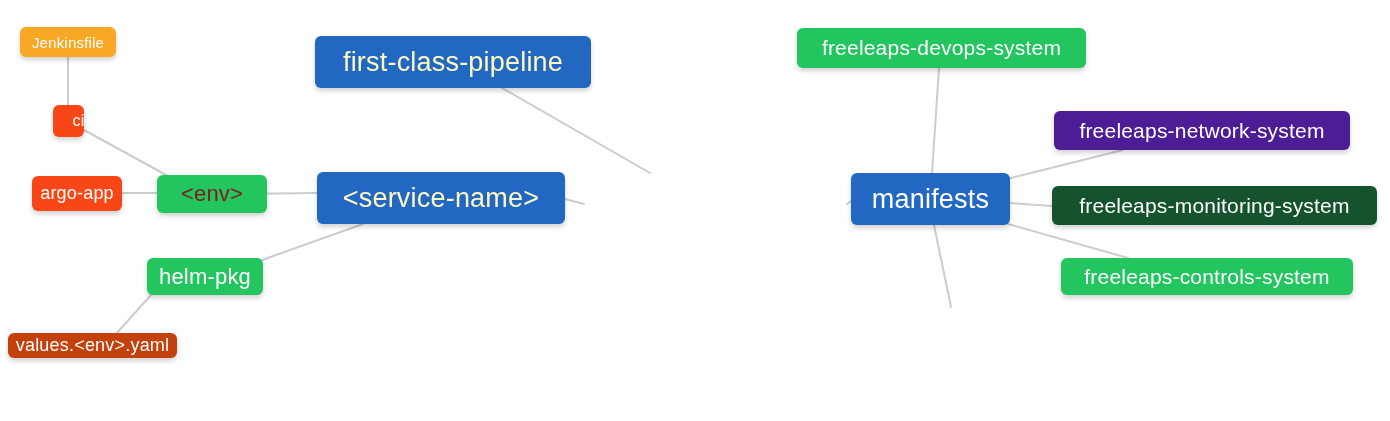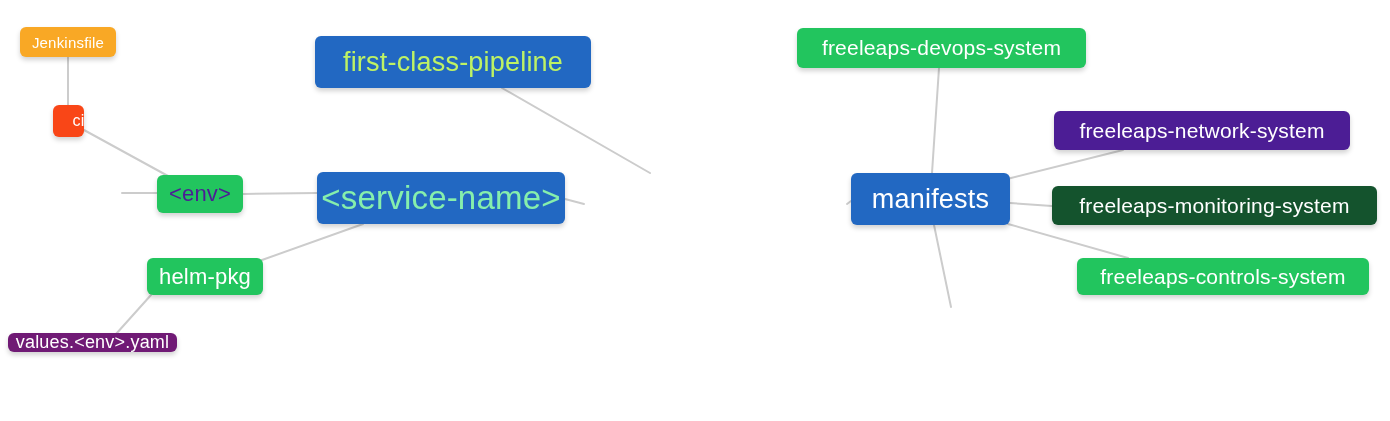--- a/index.html
+++ b/index.html
@@ -52,23 +52,24 @@
       <line x1="847" y1="204" x2="851" y2="201" stroke="#cccccc" stroke-width="2" stroke-linecap="round"></line>
       <line x1="932" y1="173" x2="939" y2="68" stroke="#cccccc" stroke-width="2" stroke-linecap="round"></line>
       <line x1="1007" y1="179" x2="1123" y2="150" stroke="#cccccc" stroke-width="2" stroke-linecap="round"></line>
       <line x1="1010" y1="203" x2="1052" y2="206" stroke="#cccccc" stroke-width="2" stroke-linecap="round"></line>
       <line x1="1008" y1="224" x2="1128" y2="258" stroke="#cccccc" stroke-width="2" stroke-linecap="round"></line>
       <line x1="934" y1="225" x2="951" y2="307" stroke="#cccccc" stroke-width="2" stroke-linecap="round"></line>
     </svg>
 
 <div class="node" style="left: 20px; top: 27px; width: 96px; height: 30px; font-size: 15px; background: rgb(249, 168, 37); color: rgb(255, 255, 255);">Jenkinsfile</div>
     <div class="node" style="left: 53px; top: 105px; width: 31px; height: 32px; font-size: 16px; background: rgb(249, 70, 23); color: rgb(255, 255, 255); padding-left: 20px;">ci</div>
-    <div class="node" style="left: 157px; top: 175px; width: 86px; height: 38px; font-size: 22px; background: rgb(34, 197, 94); color: #4c1d95;">&lt;env&gt;</div>
+    <div class="node" style="left: 32px; top: 176px; width: 90px; height: 35px; font-size: 18px; background: rgb(249, 70, 23); color: rgb(255, 255, 255);">argo-app</div>
+    <div class="node" style="left: 157px; top: 175px; width: 110px; height: 38px; font-size: 22px; background: rgb(34, 197, 94); color: #7f1d1d;">&lt;env&gt;</div>
     <div class="node" style="left: 147px; top: 258px; width: 116px; height: 37px; font-size: 22px; background: rgb(34, 197, 94); color: rgb(255, 255, 255);">helm-pkg</div>
-    <div class="node" style="left: 8px; top: 333px; width: 169px; height: 19px; font-size: 18px; background: #701a75; color: rgb(255, 255, 255);">values.&lt;env&gt;.yaml</div>
-    <div class="node" style="left: 315px; top: 36px; width: 276px; height: 52px; font-size: 27px; background: rgb(34, 104, 194); color: #bef264;">first-class-pipeline</div>
-    <div class="node" style="left: 317px; top: 172px; width: 248px; height: 52px; font-size: 33px; background: rgb(34, 104, 194); color: #86efac;">&lt;service-name&gt;</div>
+    <div class="node" style="left: 8px; top: 333px; width: 169px; height: 25px; font-size: 18px; background: #c2410c; color: rgb(255, 255, 255);">values.&lt;env&gt;.yaml</div>
+    <div class="node" style="left: 315px; top: 36px; width: 276px; height: 52px; font-size: 27px; background: rgb(34, 104, 194); color: #fef9c3;">first-class-pipeline</div>
+    <div class="node" style="left: 317px; top: 172px; width: 248px; height: 52px; font-size: 27px; background: rgb(34, 104, 194); color: #fef9c3;">&lt;service-name&gt;</div>
     <div class="node" style="left: 851px; top: 173px; width: 159px; height: 52px; font-size: 27px; background: rgb(34, 104, 194); color: rgb(255, 255, 255);">manifests</div>
     <div class="node" style="left: 797px; top: 28px; width: 289px; height: 40px; font-size: 21px; background: rgb(34, 197, 94); color: rgb(255, 255, 255);">freeleaps-devops-system</div>
     <div class="node" style="left: 1054px; top: 111px; width: 296px; height: 39px; font-size: 21px; background: #4c1d95; color: rgb(255, 255, 255);">freeleaps-network-system</div>
     <div class="node" style="left: 1052px; top: 186px; width: 325px; height: 39px; font-size: 21px; background: #14532d; color: rgb(255, 255, 255);">freeleaps-monitoring-system</div>
-    <div class="node" style="left: 1061px; top: 258px; width: 292px; height: 37px; font-size: 21px; background: rgb(34, 197, 94); color: rgb(255, 255, 255); margin-left: 16px;">freeleaps-controls-system</div>
+    <div class="node" style="left: 1061px; top: 258px; width: 292px; height: 37px; font-size: 21px; background: rgb(34, 197, 94); color: rgb(255, 255, 255);">freeleaps-controls-system</div>
   </div>
 
 </body></html>

